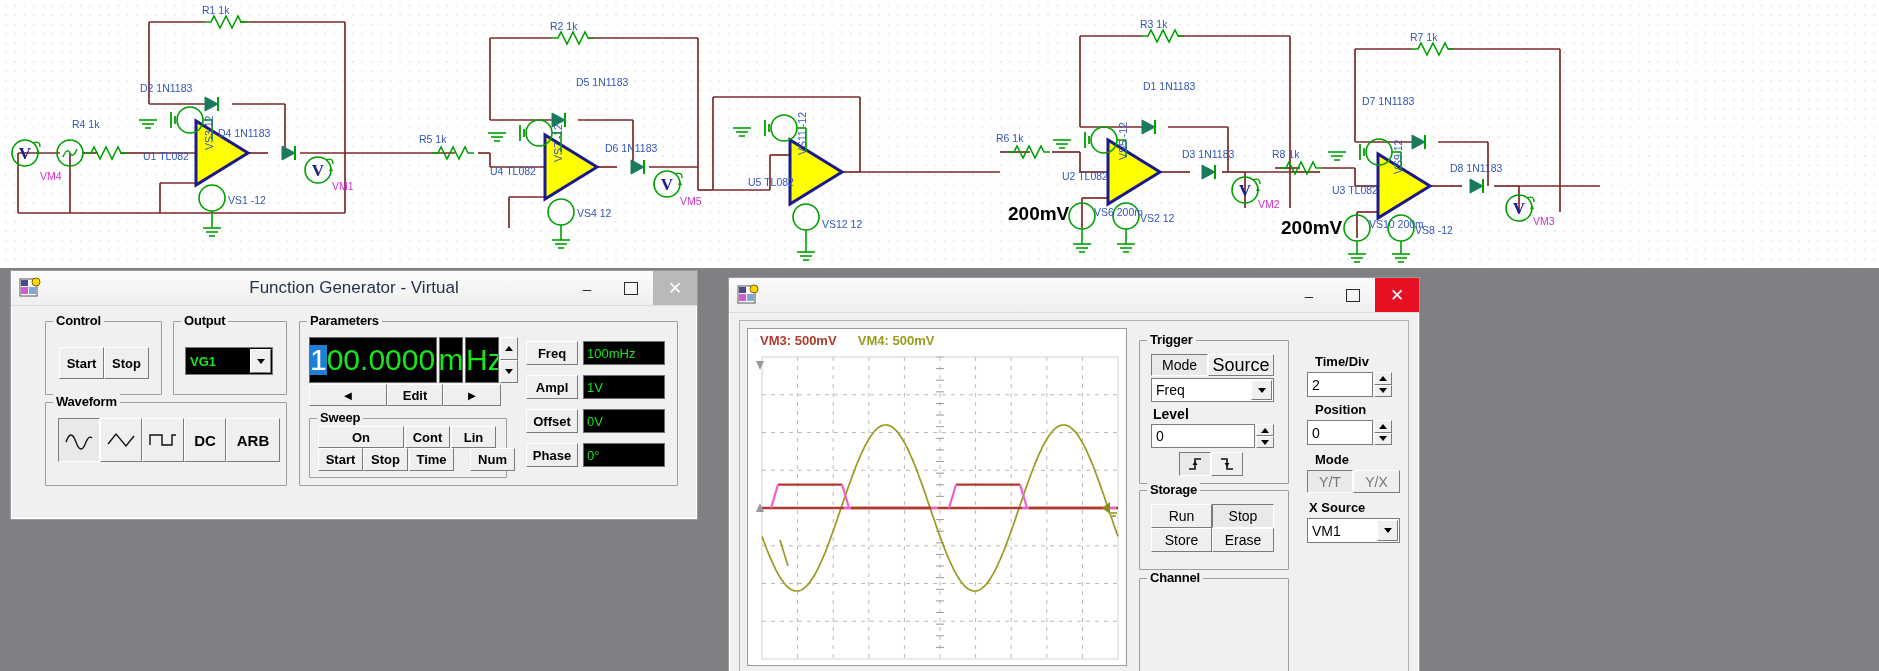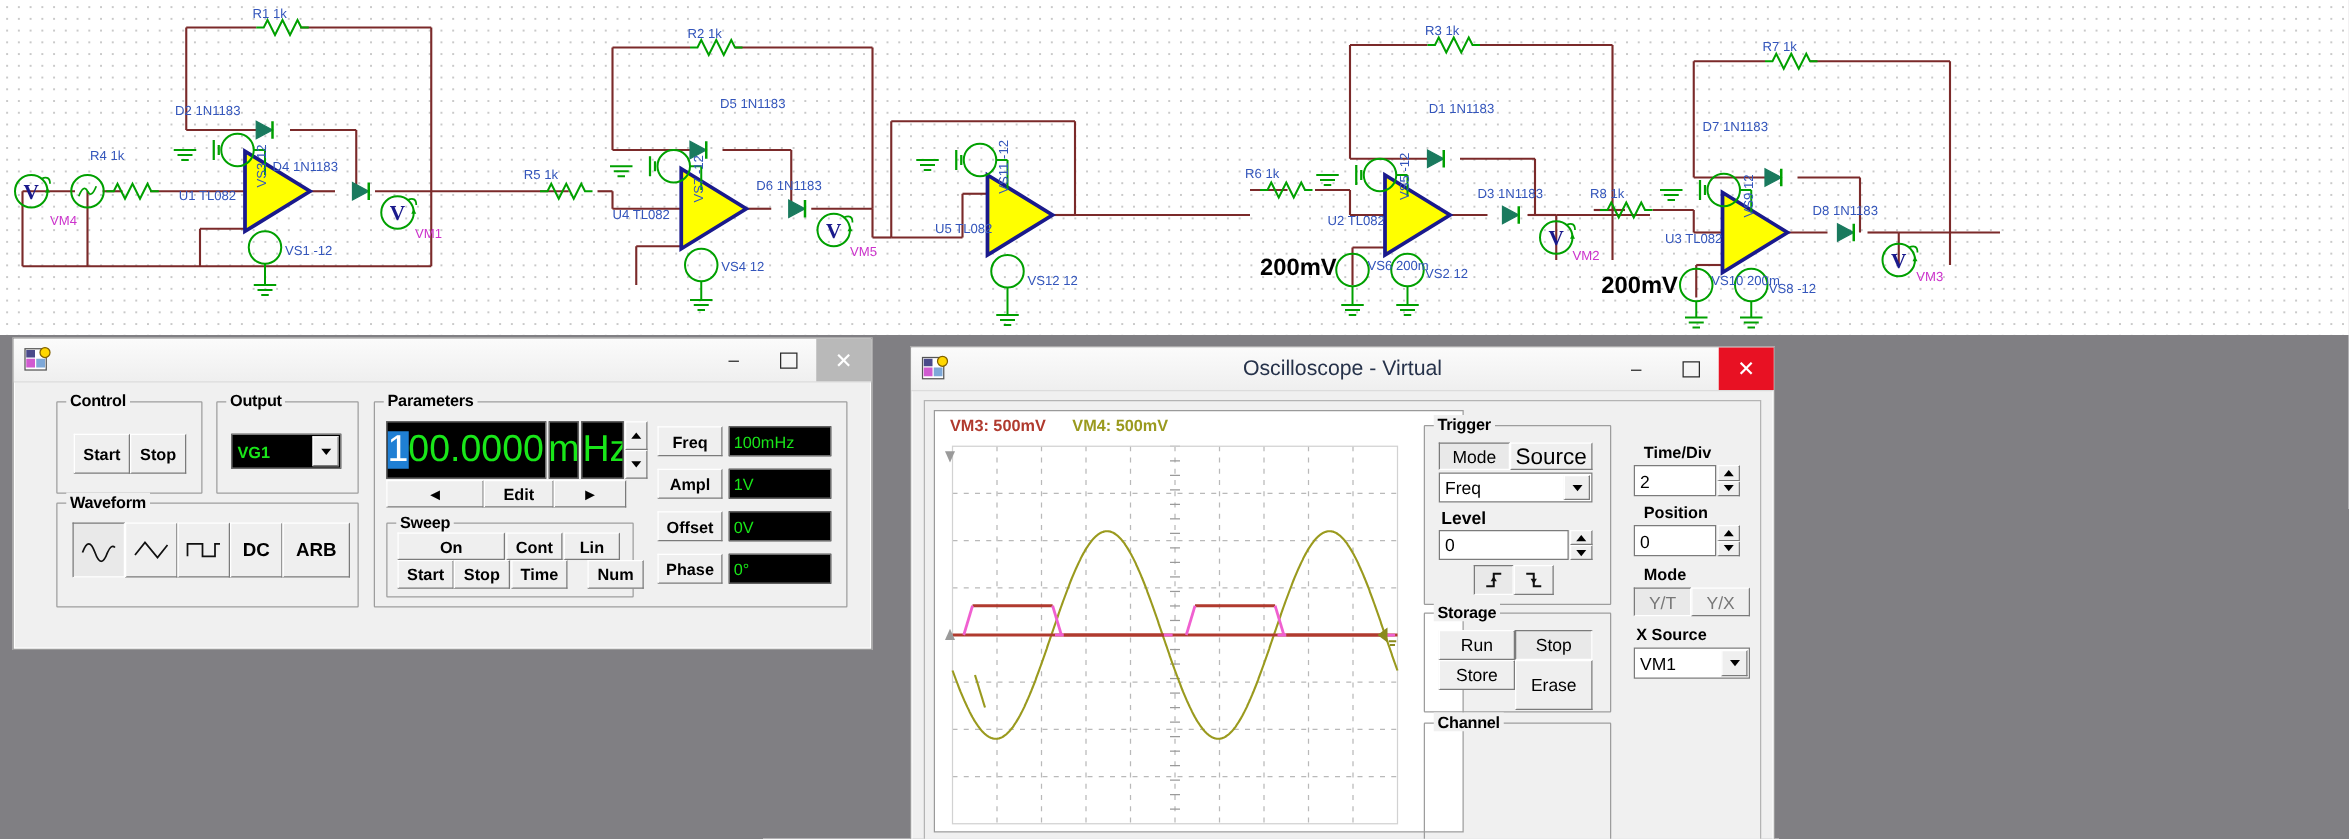--- a/index.html
+++ b/index.html
@@ -98,21 +98,21 @@
     font-size:14px;display:flex;align-items:center;padding-left:4px;color:#000;
   }
   .lbl{position:absolute;font-size:13px;font-weight:bold;color:#000;}
   
   .freqdisp{position:absolute;background:#000;display:flex;align-items:center;
             border:1px solid #6d6d6d;box-sizing:border-box;overflow:hidden;}
   .freqdisp .digits{color:#19e619;font-size:30px;letter-spacing:0px;
                     font-family:"Liberation Sans",sans-serif;line-height:1;}
   .freqdisp .sel{background:#1f7fd4;color:#ffffff;}
   
-  .scopescreen{position:absolute;background:#ffffff;border:1px solid #9a9a9a;overflow:hidden;padding-left:44px;}
+  .scopescreen{position:absolute;background:#ffffff;border:1px solid #9a9a9a;overflow:hidden;}
   .scopelegend{position:absolute;top:4px;left:12px;font-size:13px;font-weight:bold;}
   .inner-panel{position:absolute;background:#f0f0f0;border:1px solid #b4b4b4;}
 </style>
 </head>
 <body>
 
 <div id="schematic">
 <svg width="1879" height="300">
   <defs>
     <g id="res">
@@ -467,20 +467,21 @@
   <div class="titlebar">
     <span class="ico">
       <svg width="22" height="22" viewBox="0 0 22 22">
         <rect x="1" y="2" width="17" height="17" fill="#ffffff" stroke="#555"></rect>
         <rect x="2" y="10" width="7" height="7" fill="#d05ad0"></rect>
         <rect x="10" y="10" width="7" height="7" fill="#7ea8d8"></rect>
         <rect x="2" y="3" width="7" height="6" fill="#4a4a8a"></rect>
         <circle cx="17" cy="5" r="4" fill="#ffd700" stroke="#806000"></circle>
       </svg>
     </span>
+    <span class="title">Function Generator - Virtual</span>
     <span class="wbtns">
       <span class="wbtn">–</span>
       <span class="wbtn">
         <span style="display:inline-block;width:12px;height:11px;border:1.5px solid #2b2b2b;"></span>
       </span>
       <span class="wbtn close gray">✕</span>
     </span>
   </div>
 
   <div class="gbox" style="left:34px;top:50px;width:115px;height:72px;">
@@ -572,21 +573,20 @@
   <div class="titlebar">
     <span class="ico">
       <svg width="22" height="22" viewBox="0 0 22 22">
         <rect x="1" y="2" width="17" height="17" fill="#ffffff" stroke="#555"></rect>
         <rect x="2" y="10" width="7" height="7" fill="#d05ad0"></rect>
         <rect x="10" y="10" width="7" height="7" fill="#7ea8d8"></rect>
         <rect x="2" y="3" width="7" height="6" fill="#4a4a8a"></rect>
         <circle cx="17" cy="5" r="4" fill="#ffd700" stroke="#806000"></circle>
       </svg>
     </span>
-    <span class="title">Oscilloscope - Virtual</span>
     <span class="wbtns">
       <span class="wbtn">–</span>
       <span class="wbtn">
         <span style="display:inline-block;width:12px;height:11px;border:1.5px solid #2b2b2b;"></span>
       </span>
       <span class="wbtn close">✕</span>
     </span>
   </div>
 
   <div class="inner-panel" style="left:10px;top:42px;width:668px;height:352px;"></div>
@@ -698,21 +698,21 @@
       <polygon points="8,11 5.5,7 10.5,7" fill="#111"></polygon>
     </svg>
   </div>
 
   <div class="gbox" style="left:410px;top:212px;width:148px;height:78px;">
     <span class="glabel">Storage</span>
   </div>
   <div class="btn" style="left:422px;top:226px;width:61px;height:24px;font-weight:normal;font-size:14px;">Run</div>
   <div class="btn pressed" style="left:483px;top:226px;width:62px;height:24px;font-weight:normal;font-size:14px;">Stop</div>
   <div class="btn" style="left:422px;top:250px;width:61px;height:24px;font-weight:normal;font-size:14px;">Store</div>
-  <div class="btn" style="left:483px;top:250px;width:62px;height:40px;font-weight:normal;font-size:14px;">Erase</div>
+  <div class="btn" style="left:483px;top:250px;width:62px;height:24px;font-weight:normal;font-size:14px;">Erase</div>
 
   <div class="gbox" style="left:410px;top:300px;width:148px;height:94px;">
     <span class="glabel">Channel</span>
   </div>
 
   <div class="lbl" style="left:586px;top:76px;">Time/Div</div>
   <div class="txtfield" style="left:578px;top:94px;width:66px;height:25px;">2</div>
   <div class="spin" style="left:645px;top:94px;height:25px;">
     <div>
         <span class="tri-up"></span>

